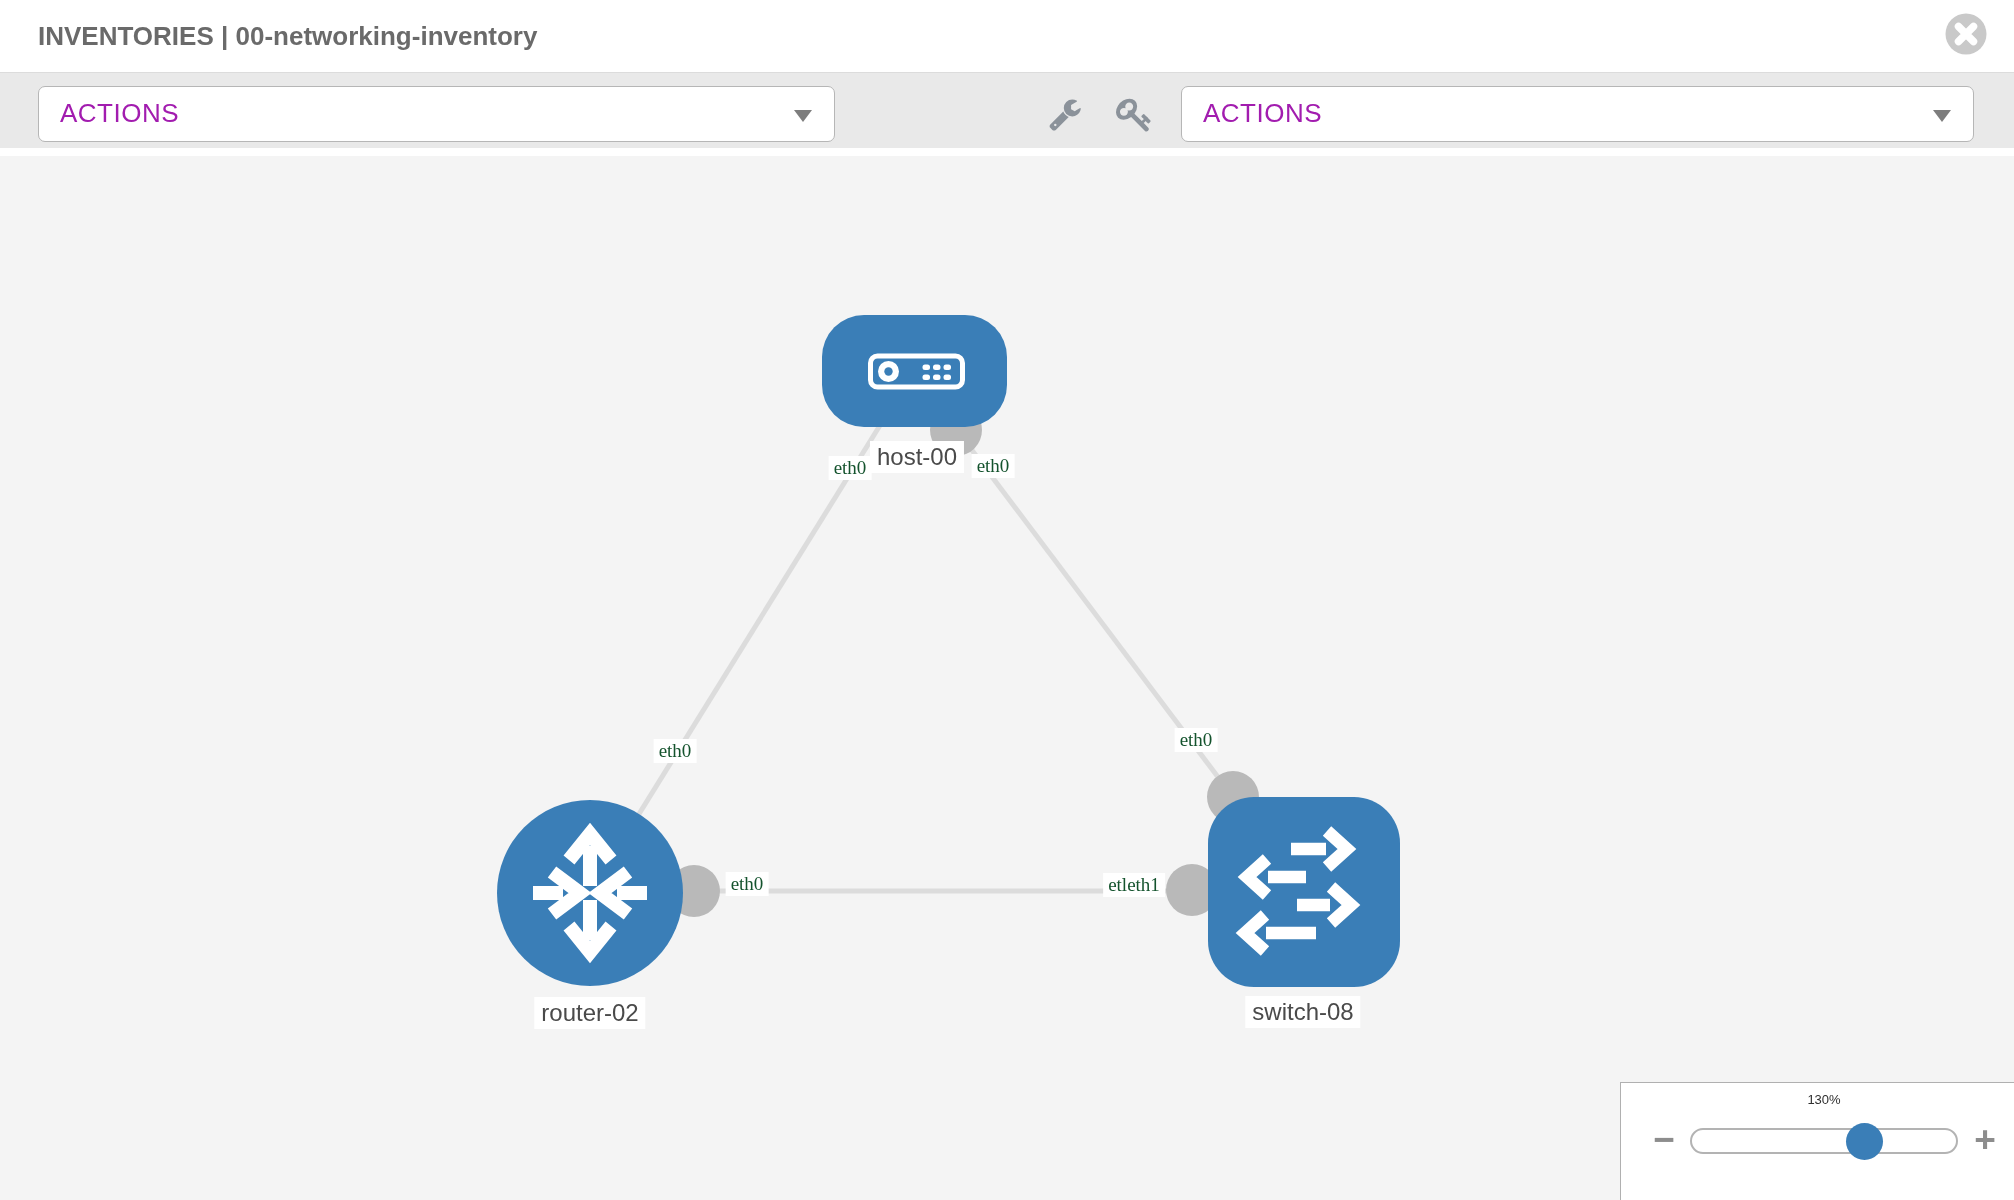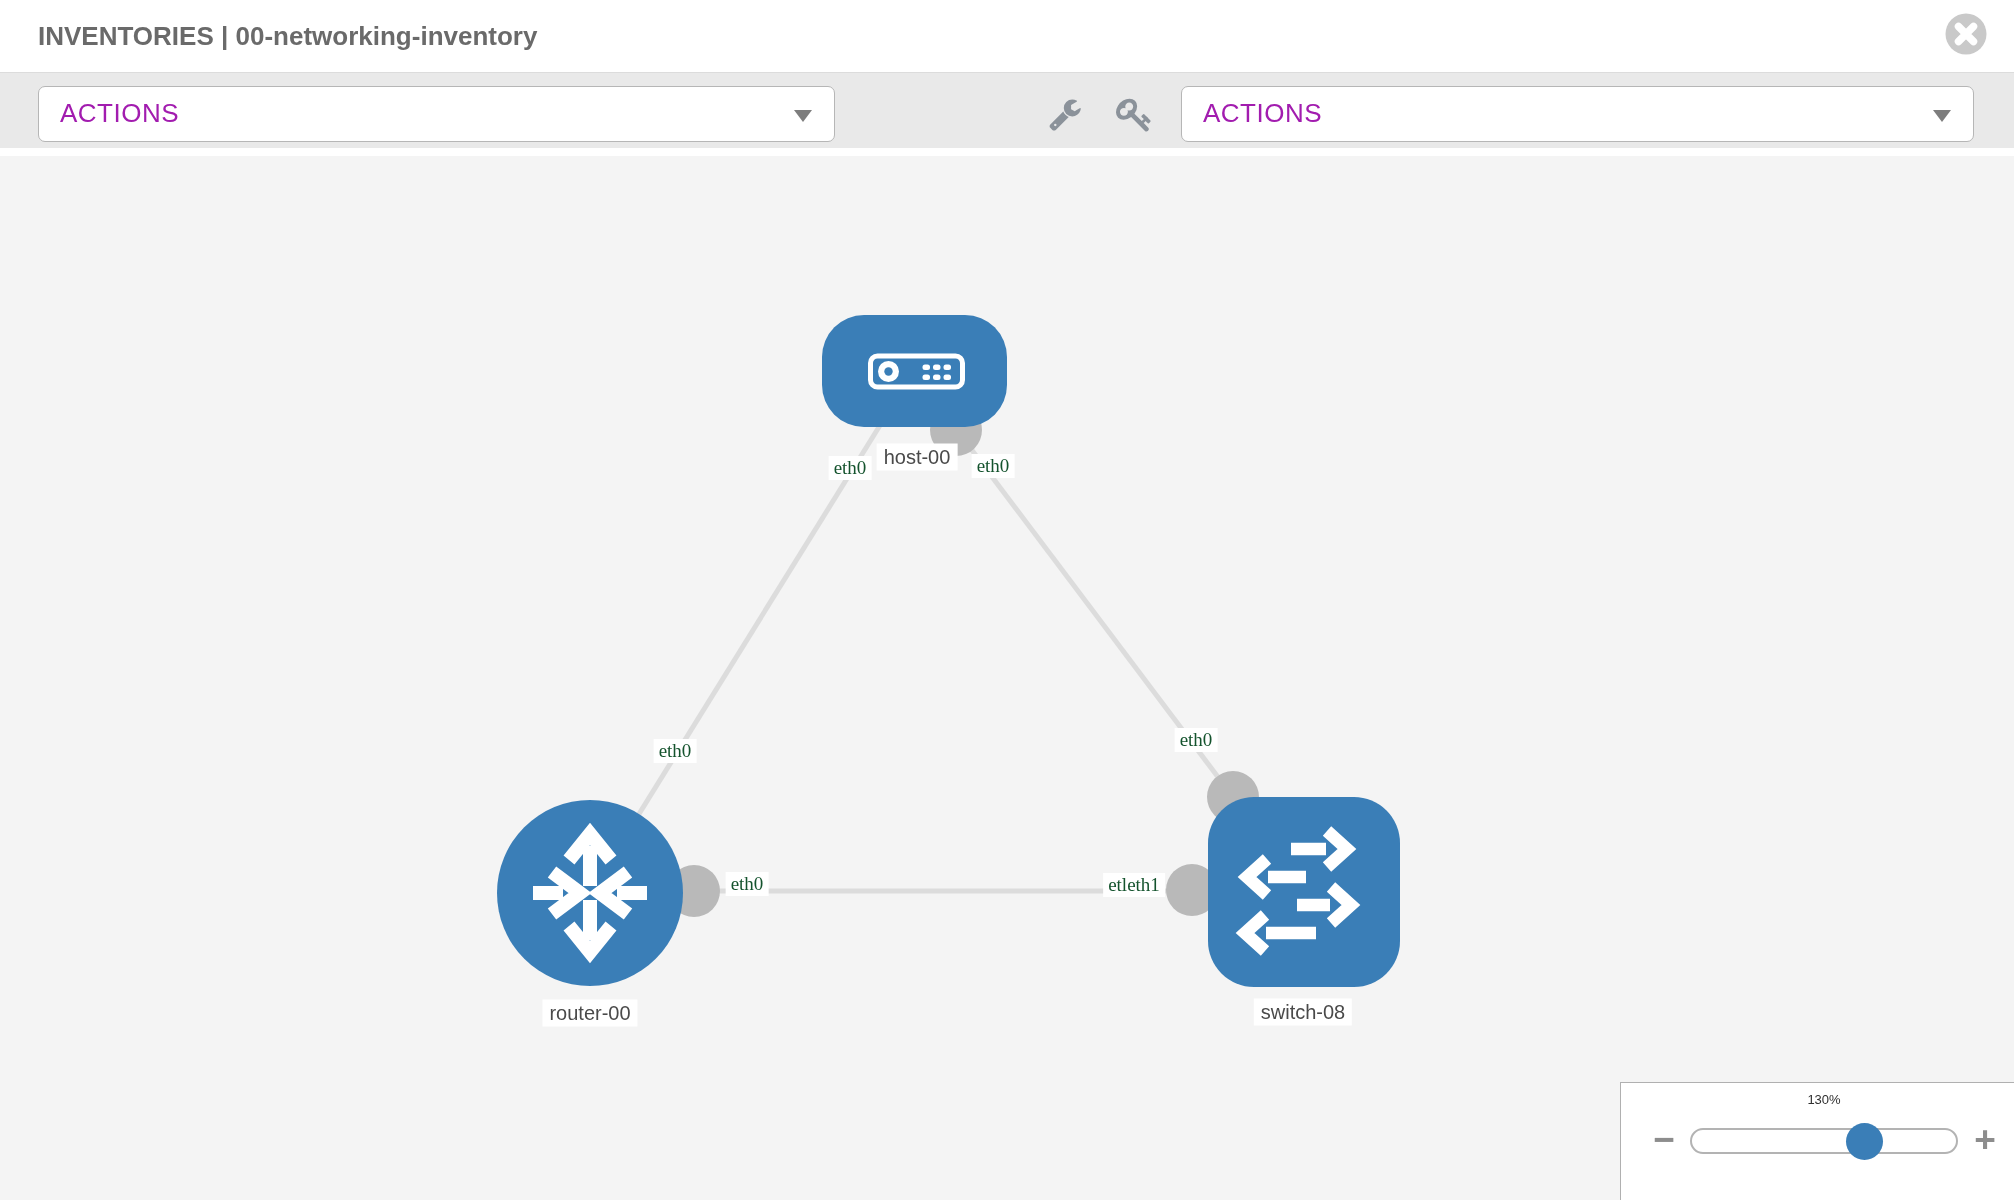--- a/index.html
+++ b/index.html
@@ -19,21 +19,21 @@
   .select{position:absolute;top:86px;height:56px;background:#ffffff;border:1px solid #b6b6b6;border-radius:7px;box-sizing:border-box;cursor:pointer;}
   .select-actions{left:38px;width:797px;}
   .select-search{left:1181px;width:793px;}
   .select-label{position:absolute;left:21px;top:0;line-height:53px;font-size:26px;color:#a21caf;letter-spacing:0.5px;}
   .caret{position:absolute;right:22px;top:23px;width:0;height:0;border-left:9px solid transparent;border-right:9px solid transparent;border-top:12px solid #7d7d7d;}
   .tool-btn{position:absolute;background:none;border:none;padding:0;cursor:pointer;}
   .tool-wrench{left:1048px;top:97px;width:34px;height:34px;}
   .tool-key{left:1116px;top:96px;width:37px;height:37px;}
   
   .topo{position:absolute;top:0;left:0;width:2014px;height:1200px;}
-  .nlabel{position:absolute;transform:translate(-50%,-50%);background:#ffffff;color:#4a4a4a;font-size:20px;padding:2px 7px;white-space:nowrap;}
+  .nlabel{position:absolute;transform:translate(-50%,-50%);background:#ffffff;color:#4a4a4a;font-size:24px;padding:2px 7px;white-space:nowrap;}
   .ilabel{position:absolute;transform:translate(-50%,-50%);background:#ffffff;color:#14532d;font-size:19px;padding:1px 5px;white-space:nowrap;font-family:Liberation Serif, serif;}
   
   .zoom-panel{position:absolute;left:1620px;top:1082px;width:400px;height:124px;background:#ffffff;border:1px solid #b0b0b0;}
   .zoom-level{position:absolute;left:1690px;top:1092px;width:268px;text-align:center;font-size:13px;color:#2f2f2f;}
   .zoom-minus,.zoom-plus{position:absolute;top:1118px;width:40px;height:44px;line-height:44px;text-align:center;font-size:37px;font-weight:bold;color:#8d8d8d;background:none;border:none;padding:0;cursor:pointer;}
   .zoom-minus{left:1644px;}
   .zoom-plus{left:1965px;}
   .zoom-track{position:absolute;left:1690px;top:1128px;width:268px;height:26px;border:2px solid #b3b3b3;border-radius:14px;background:#ffffff;box-sizing:border-box;cursor:pointer;}
   .zoom-thumb{position:absolute;left:154px;top:-7px;width:37px;height:37px;border-radius:50%;background:#3a7eb7;cursor:grab;}
 </style>
@@ -100,21 +100,21 @@
 </svg>
 
 <div class="ilabel" style="left:850px;top:468px;">eth0</div>
 <div class="ilabel" style="left:993px;top:466px;">eth0</div>
 <div class="ilabel" style="left:675px;top:751px;">eth0</div>
 <div class="ilabel" style="left:1196px;top:740px;">eth0</div>
 <div class="ilabel" style="left:747px;top:884px;">eth0</div>
 <div class="ilabel" style="left:1134px;top:885px;">etleth1</div>
 
 <div class="nlabel" style="left:917px;top:457px;">host-00</div>
-<div class="nlabel" style="left:590px;top:1013px;">router-00</div>
+<div class="nlabel" style="left:590px;top:1013px;">router-02</div>
 <div class="nlabel" style="left:1303px;top:1012px;">switch-08</div>
 
 <div class="header">
   <div class="page-title">INVENTORIES | 00-networking-inventory</div>
   <button class="close-btn">
     <svg width="44" height="44" viewBox="0 0 44 44">
       <circle cx="22" cy="22" r="20.5" fill="#c9c9c9"></circle>
       <path d="M14.5,14.5 L29.5,29.5 M29.5,14.5 L14.5,29.5" stroke="#ffffff" stroke-width="7.5" stroke-linecap="round"></path>
     </svg>
   </button>

